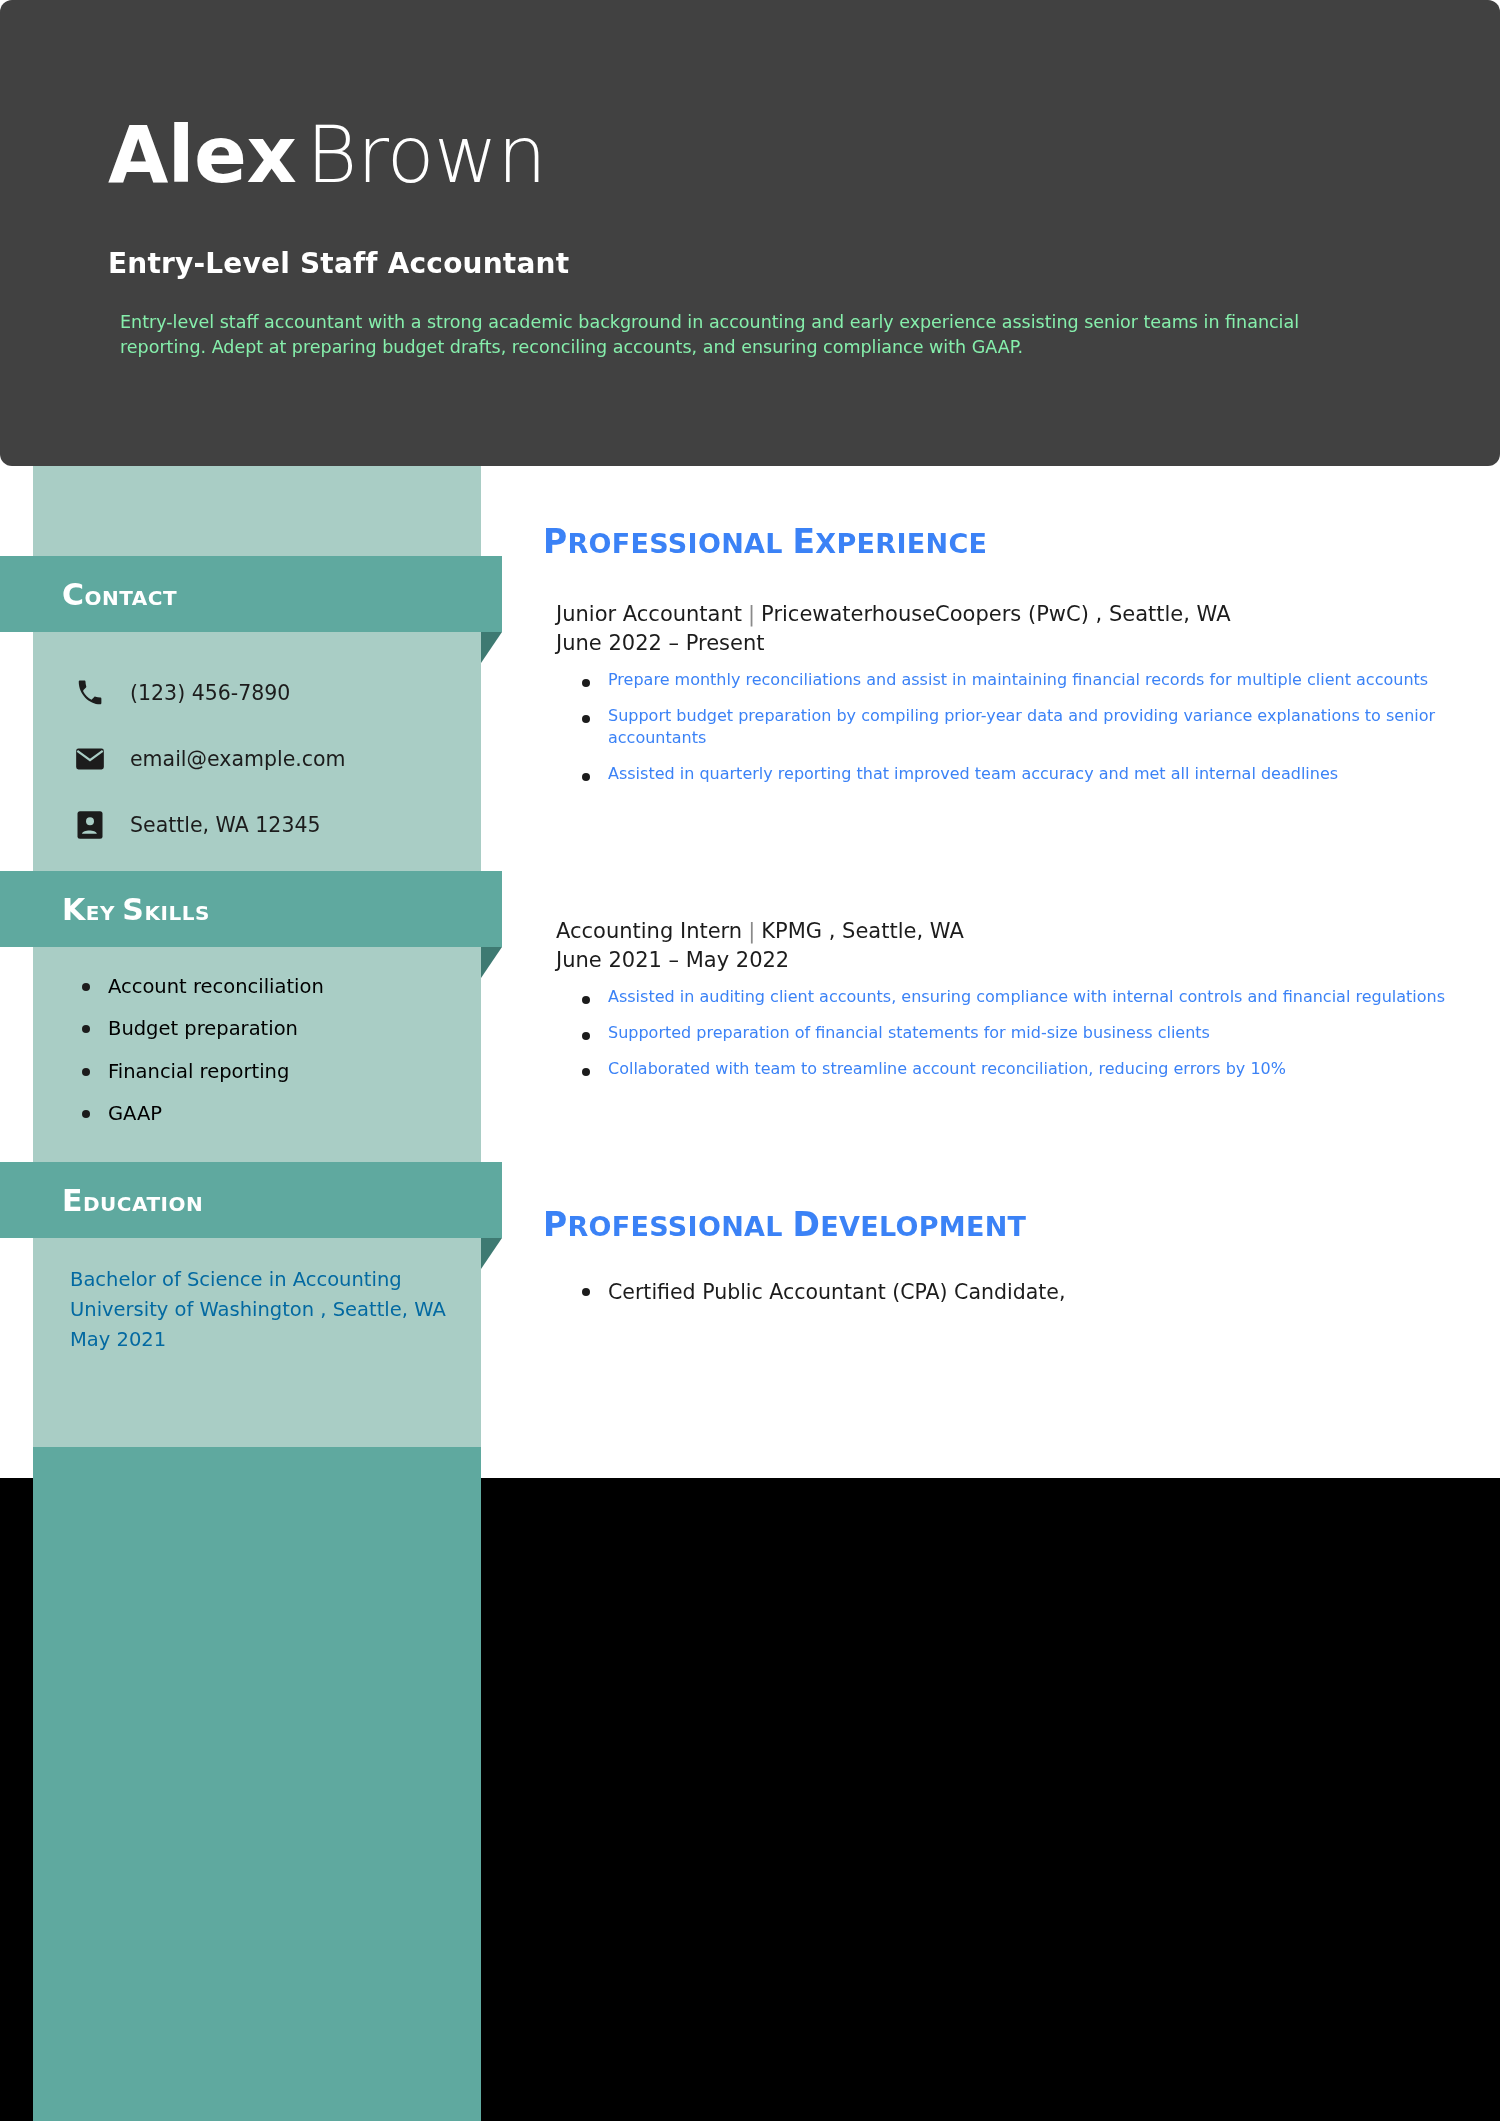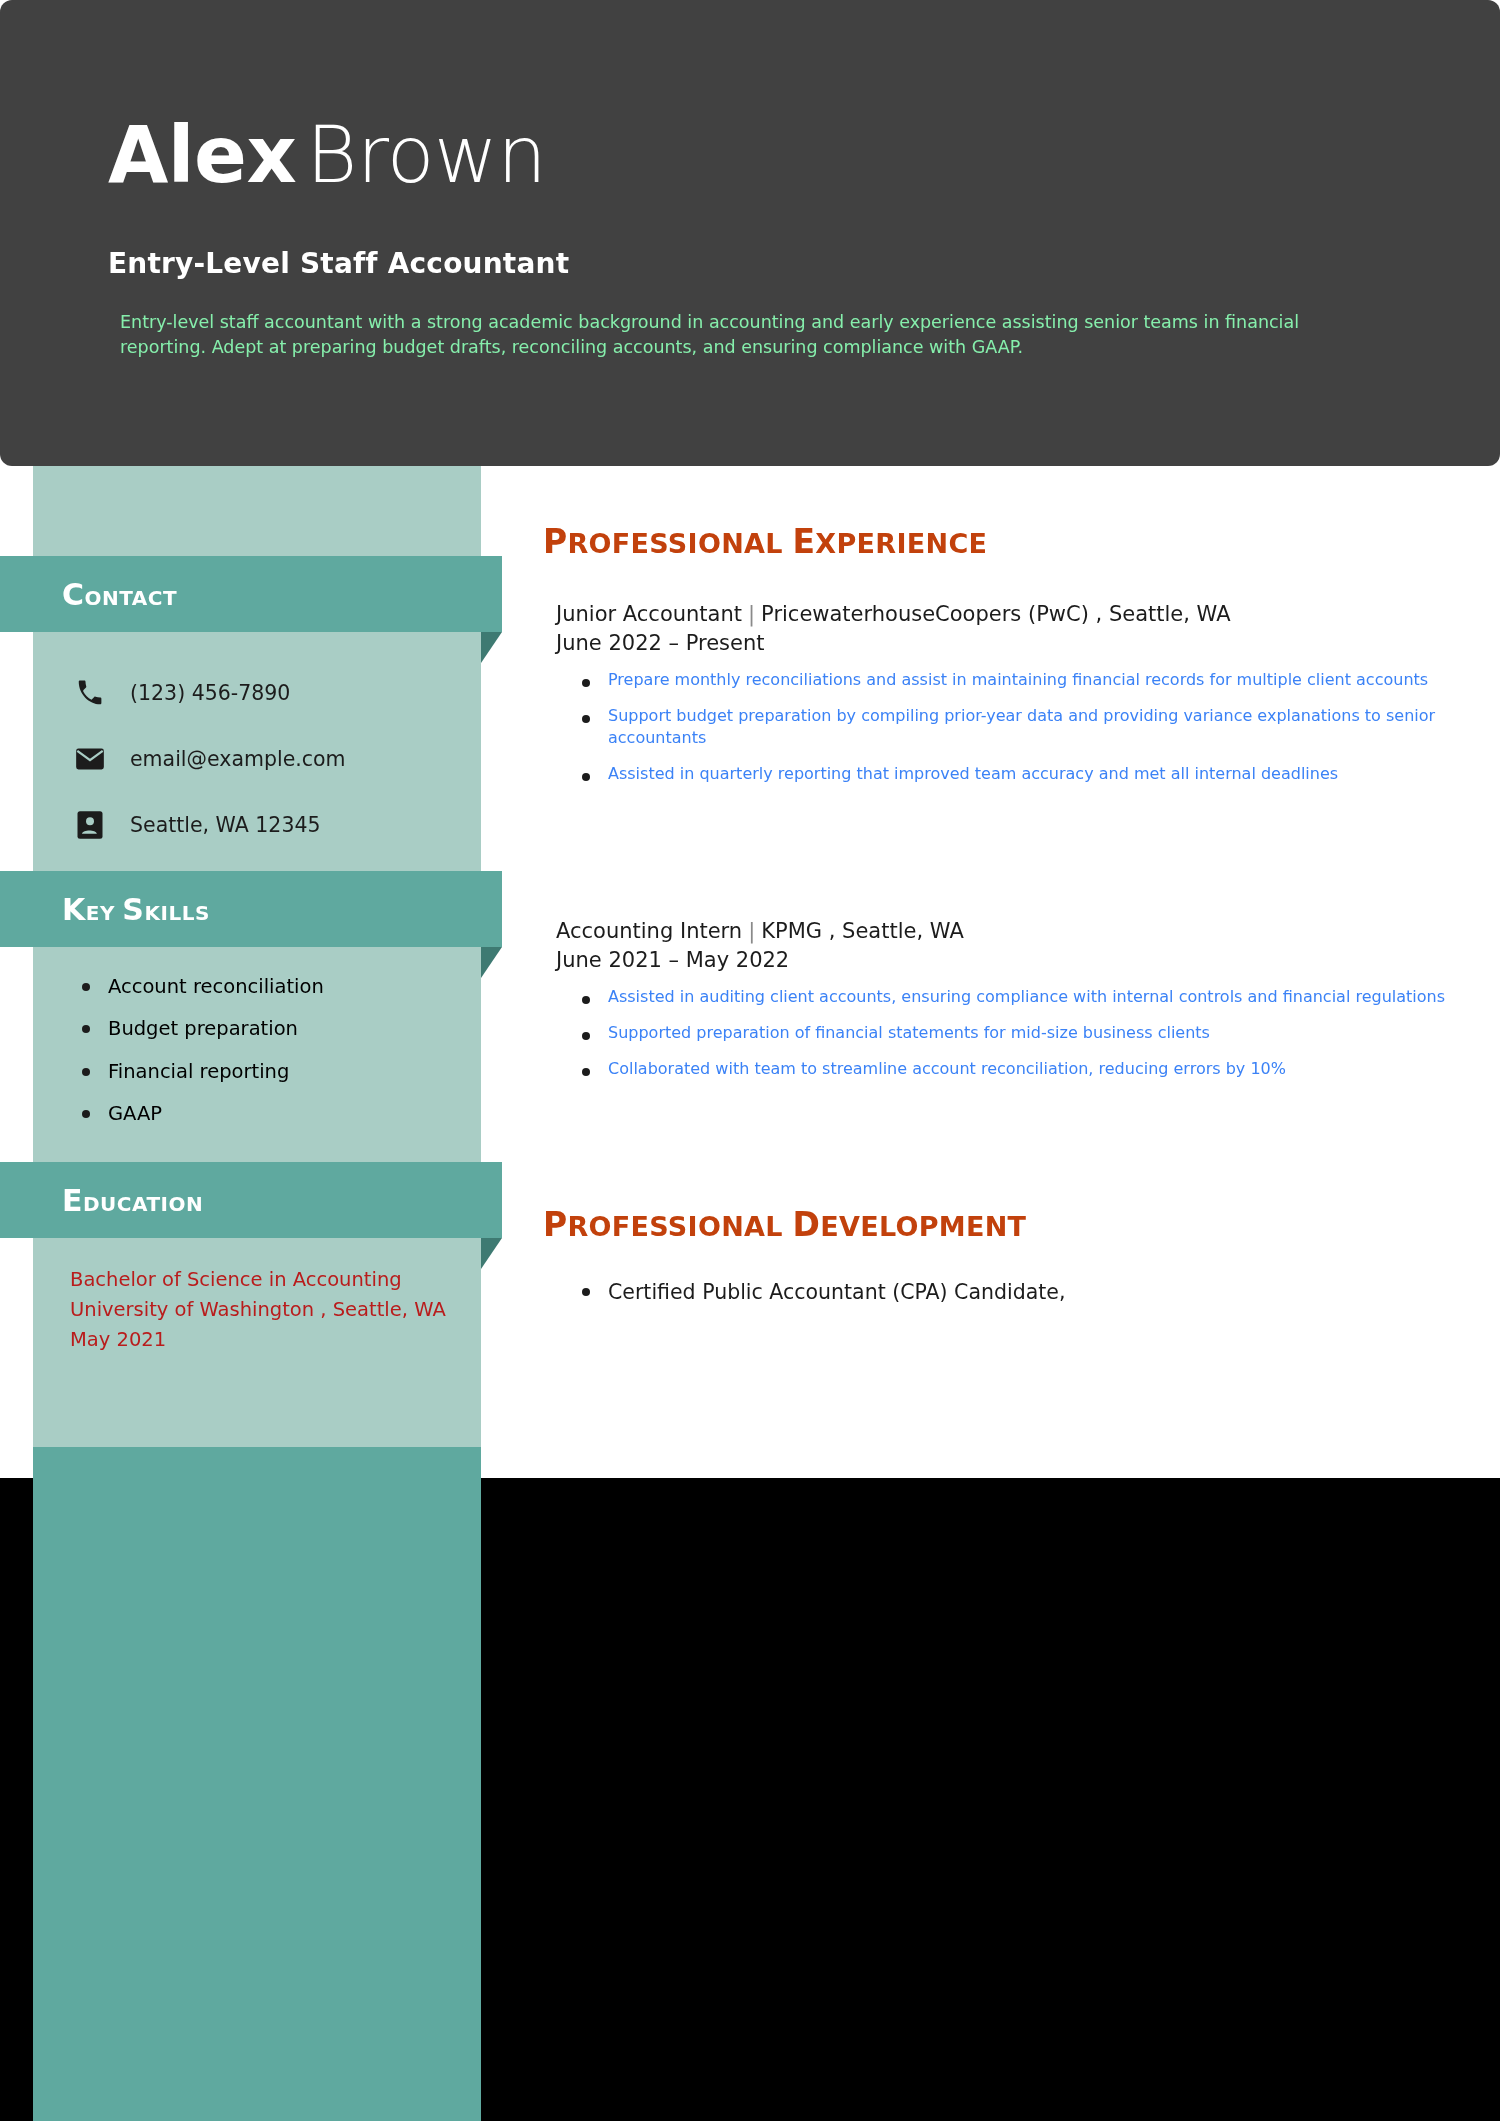--- a/index.html
+++ b/index.html
@@ -209,28 +209,28 @@
   }
 
   
   #education-block {
     position: absolute;
     left: 70px;
     top: 1265px;
     width: 390px;
     font-size: 19.5px;
     line-height: 1.55;
-    color: #b91c1c;
+    color: #0369a1;
   }
 
   
   .sec-heading {
     position: absolute;
     left: 543px;
-    color: #c2410c;
+    color: #3b82f6;
     font-weight: 700;
     font-size: 33px;
     letter-spacing: 0.3px;
     white-space: nowrap;
   }
   .sec-heading .sc { font-size: 27px; }
 
   #exp-heading { top: 522px; }
   #dev-heading { top: 1205px; }
 

